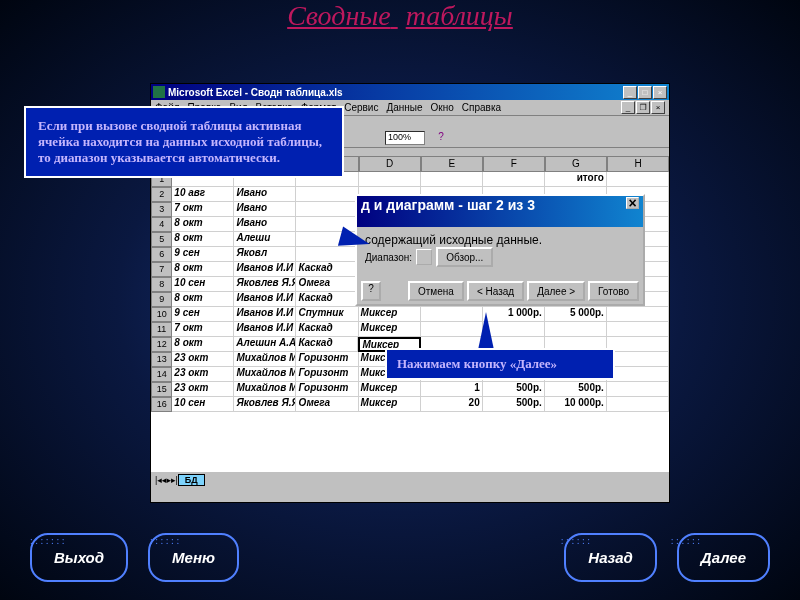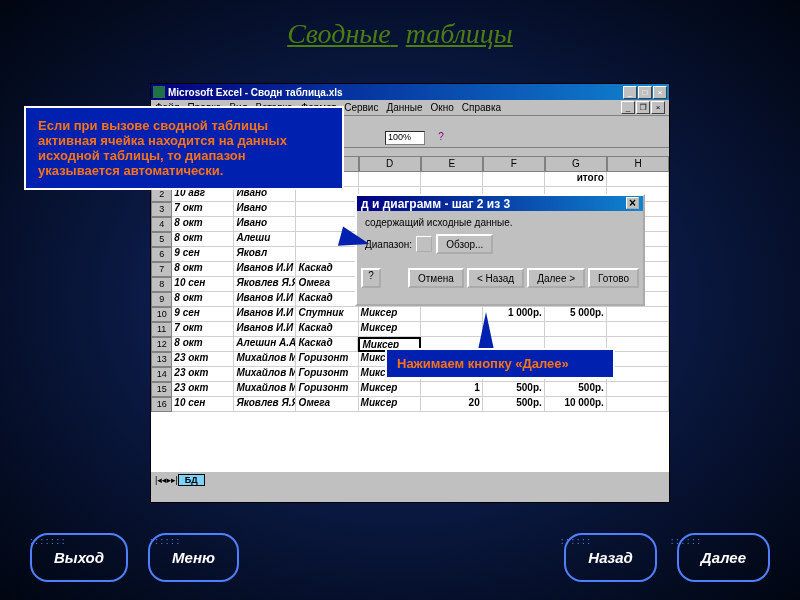--- a/index.html
+++ b/index.html
@@ -3,22 +3,22 @@
 <meta charset="utf-8">
 <style>
 * { box-sizing: border-box; margin: 0; padding: 0; }
 body {
   width: 800px; height: 600px;
   background: radial-gradient(ellipse at center, #1a3a8a 0%, #0a1840 50%, #000510 100%);
   font-family: "Times New Roman", serif;
   position: relative; overflow: hidden;
 }
 .slide-title {
-  text-align: center; font-size: 28px; color: #4d7c0f;
-  text-decoration: underline; padding-top: 18px;
+  text-align: center; font-size: 28px; color: #be185d;
+  text-decoration: underline; 
   font-style: italic;
 }
 .slide-title .word2 { margin-left: 8px; }
 
 
 .excel-window {
   position: absolute; left: 150px; top: 83px; width: 520px; height: 420px;
   background: #c0c0c0; border: 1px solid #000;
   font-family: "MS Sans Serif", Tahoma, sans-serif; font-size: 10px;
 }
@@ -56,36 +56,36 @@
 .sheet-tab { background: #7dd3fc; border: 1px solid #000; padding: 0 6px; font-weight: bold; }
 .statusbar { position: absolute; bottom: 0; left: 0; right: 0; height: 14px; background: #c0c0c0; border-top: 1px solid #fff; font-size: 9px; padding: 0 4px; }
 
 
 .wizard {
   position: absolute; left: 355px; top: 194px; width: 290px; height: 112px;
   background: #c0c0c0; border: 2px outset #fff;
   font-family: "MS Sans Serif", Tahoma, sans-serif; font-size: 10px;
   z-index: 5;
 }
-.wizard .wtitle { height: 15px; background: linear-gradient(to right, #000080, #1084d0); color: #fff; font-weight: bold; font-size: 12px; padding: 1px 4px; display: flex; }
+.wizard .wtitle { height: 31px; background: linear-gradient(to right, #000080, #1084d0); color: #fff; font-weight: bold; font-size: 14px; padding: 1px 4px; display: flex; }
 .wizard .wtitle .x { margin-left: auto; width: 13px; height: 12px; background: #c0c0c0; color: #000; text-align: center; line-height: 11px; border: 1px outset #fff; }
 .wizard .wbody { padding: 6px 8px; }
-.wizard .label { font-size: 10px; margin-bottom: 6px; }
+.wizard .label { font-size: 12px; }
 .wizard .range-row { display: flex; align-items: center; gap: 4px; margin-bottom: 8px; }
 .wizard .range-input { flex: 1; height: 16px; background: #fff; border: 1px inset #808080; font-size: 9px; padding: 0 2px; }
 .wizard .range-btn { width: 16px; height: 16px; background: #c0c0c0; border: 1px outset #fff; }
 .wizard .wbuttons { display: flex; gap: 3px; justify-content: flex-end; padding: 0 4px 4px; }
 .wizard .wbtn { height: 20px; padding: 0 8px; background: #c0c0c0; border: 2px outset #fff; font-size: 10px; cursor: pointer; }
 .wizard .help { width: 20px; height: 20px; background: #c0c0c0; border: 2px outset #fff; text-align: center; margin-right: auto; }
 
 
 .callout {
-  position: absolute; background: #0020b0; color: #f97316;
+  position: absolute; background: #0020b0; color: #c4b5fd;
   border: 2px solid #fff; padding: 10px 12px;
-  font-family: Liberation Sans, sans-serif; font-size: 13px; font-weight: bold;
+  font-family: Liberation Serif, serif; font-size: 13px; font-weight: bold;
   z-index: 10;
 }
 .callout1 { left: 24px; top: 106px; width: 320px; }
 .callout2 { left: 385px; top: 348px; width: 230px; font-size: 13px; padding: 6px 10px; }
 .callout-arrow1 {
   position: absolute; left: 340px; top: 230px; z-index: 9;
   width: 0; height: 0;
   border-left: 30px solid #0020b0;
   border-top: 10px solid transparent;
   border-bottom: 10px solid transparent;

